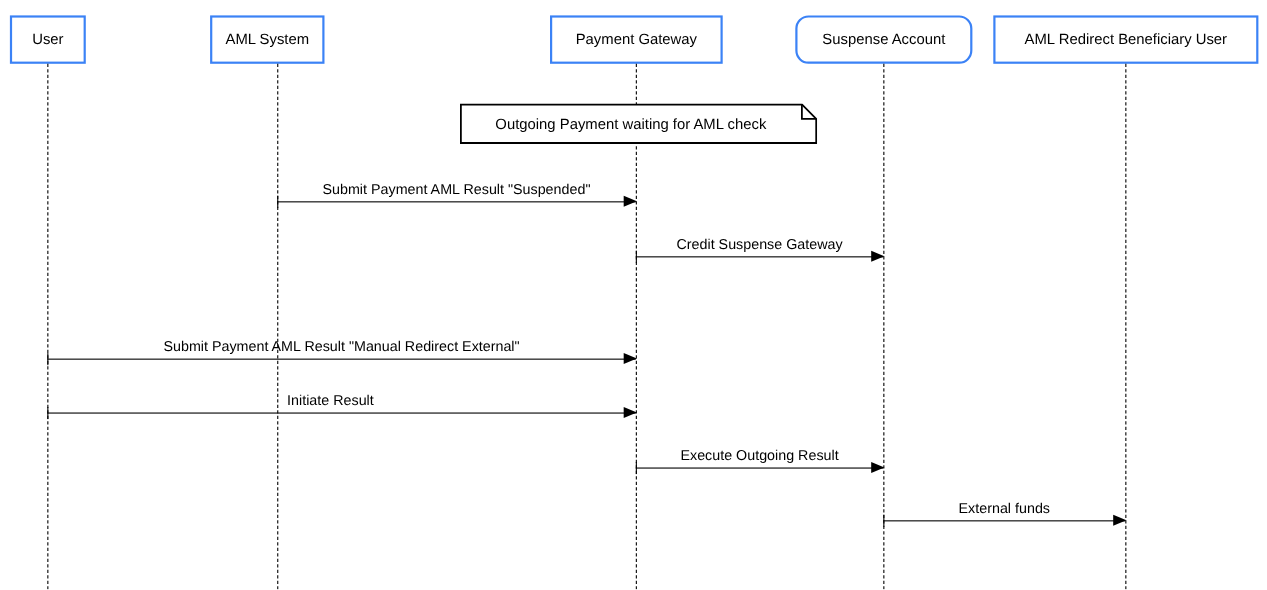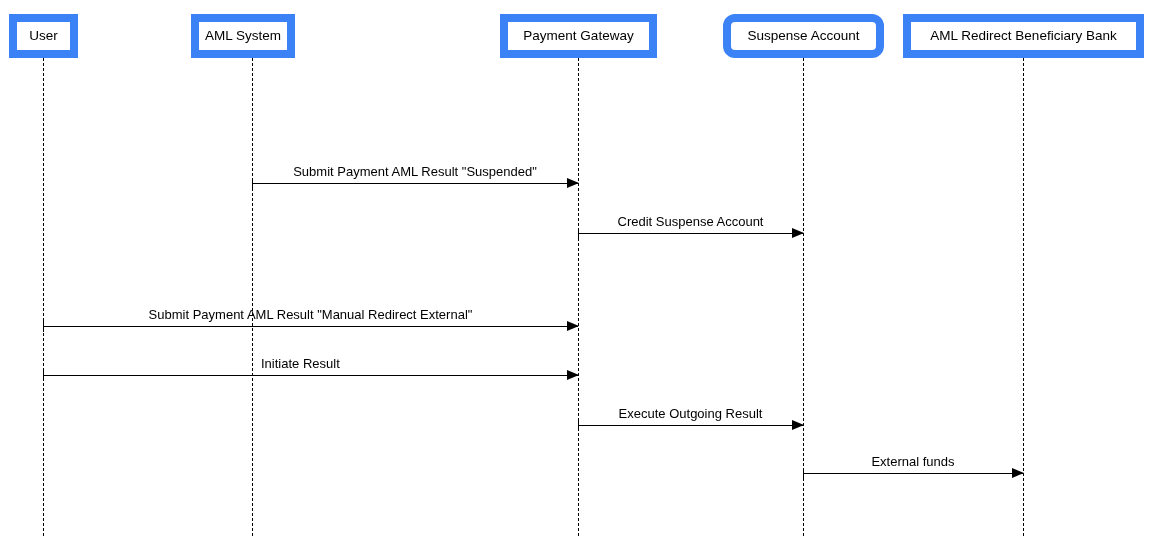--- a/index.html
+++ b/index.html
@@ -15,21 +15,21 @@
     position: relative;
     width: 1152px;
     height: 536px;
     background: #ffffff;
     overflow: hidden;
   }
   
   .participant-box {
     position: absolute;
     box-sizing: border-box;
-    border: 8px solid #3b82f6;
+    border: 2px solid #3b82f6;
     background: #ffffff;
     display: flex;
     align-items: center;
     justify-content: center;
     height: 44px;
     top: 14px;
   }
   .participant-label {
     font-size: 13.5px;
     line-height: 1;
@@ -129,34 +129,41 @@
     <div class="lifeline" style="left: 252px;"></div>
     <div class="participant-box" style="left: 500px; width: 157px; justify-content: center;">
       <span class="participant-label">Payment Gateway</span>
     </div>
     <div class="lifeline" style="left: 578px;"></div>
     <div class="participant-box" style="left: 723px; width: 161px; border-radius: 12px;">
       <span class="participant-label">Suspense Account</span>
     </div>
     <div class="lifeline" style="left: 803px;"></div>
     <div class="participant-box" style="left: 903px; width: 241px;">
-      <span class="participant-label">AML Redirect Beneficiary Bank</span>
+      <span class="participant-label">AML Redirect Beneficiary User</span>
     </div>
     <div class="lifeline" style="left: 1023px;"></div>
+    <div class="note" style="left: 418px; top: 94px; width: 325px; height: 37px;">
+      <svg width="325" height="37" viewBox="0 0 325 37">
+        <path d="M1,1 L311,1 L324,14 L324,36 L1,36 Z" fill="#ffffff" stroke="#000000" stroke-width="1.6"></path>
+        <path d="M311,1 L311,14 L324,14" fill="none" stroke="#000000" stroke-width="1.6"></path>
+      </svg>
+      <div class="note-label">Outgoing Payment waiting for AML check</div>
+    </div>
     <div class="message" style="left: 252px; top: 183px; width: 326px;">
       <div class="message-line"></div>
       <div class="message-tail"></div>
       <div class="message-arrowhead"></div>
       <div class="message-label center">Submit Payment AML Result "Suspended"</div>
     </div>
     <div class="message" style="left: 578px; top: 233px; width: 225px;">
       <div class="message-line"></div>
       <div class="message-tail"></div>
       <div class="message-arrowhead"></div>
-      <div class="message-label center">Credit Suspense Account</div>
+      <div class="message-label center">Credit Suspense Gateway</div>
     </div>
     <div class="message" style="left: 43px; top: 326px; width: 535px;">
       <div class="message-line"></div>
       <div class="message-tail"></div>
       <div class="message-arrowhead"></div>
       <div class="message-label center">Submit Payment AML Result "Manual Redirect External"</div>
     </div>
     <div class="message" style="left: 43px; top: 375px; width: 535px;">
       <div class="message-line"></div>
       <div class="message-tail"></div>

